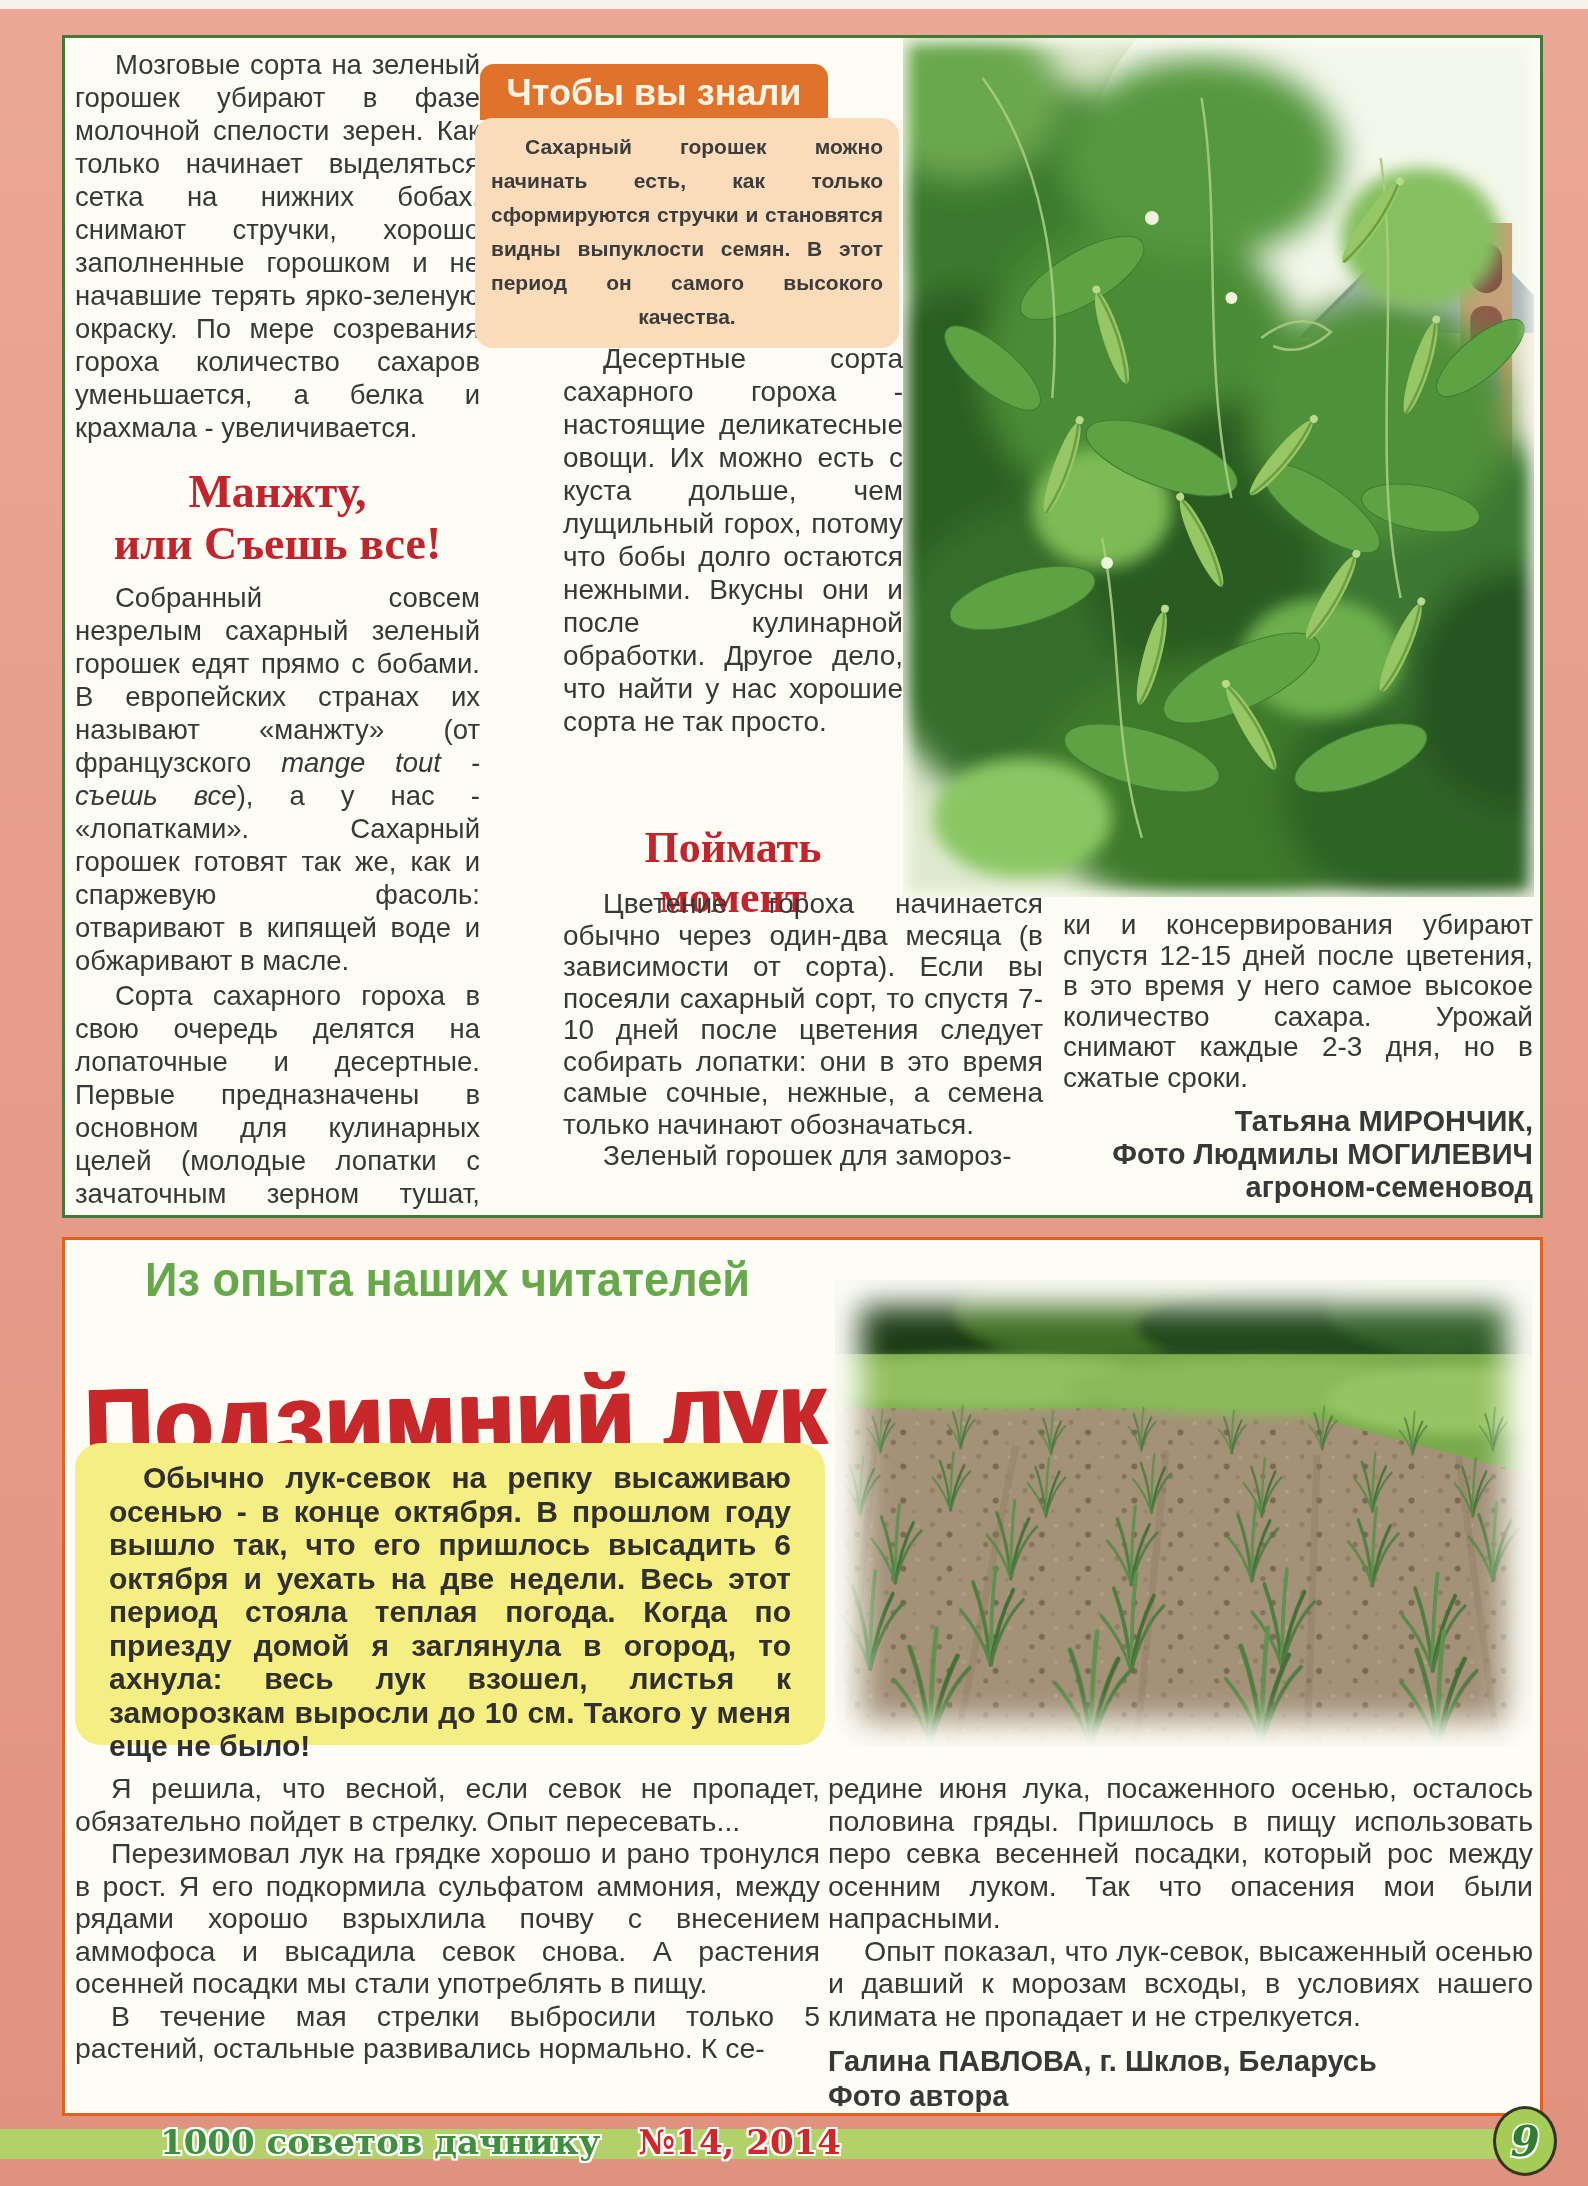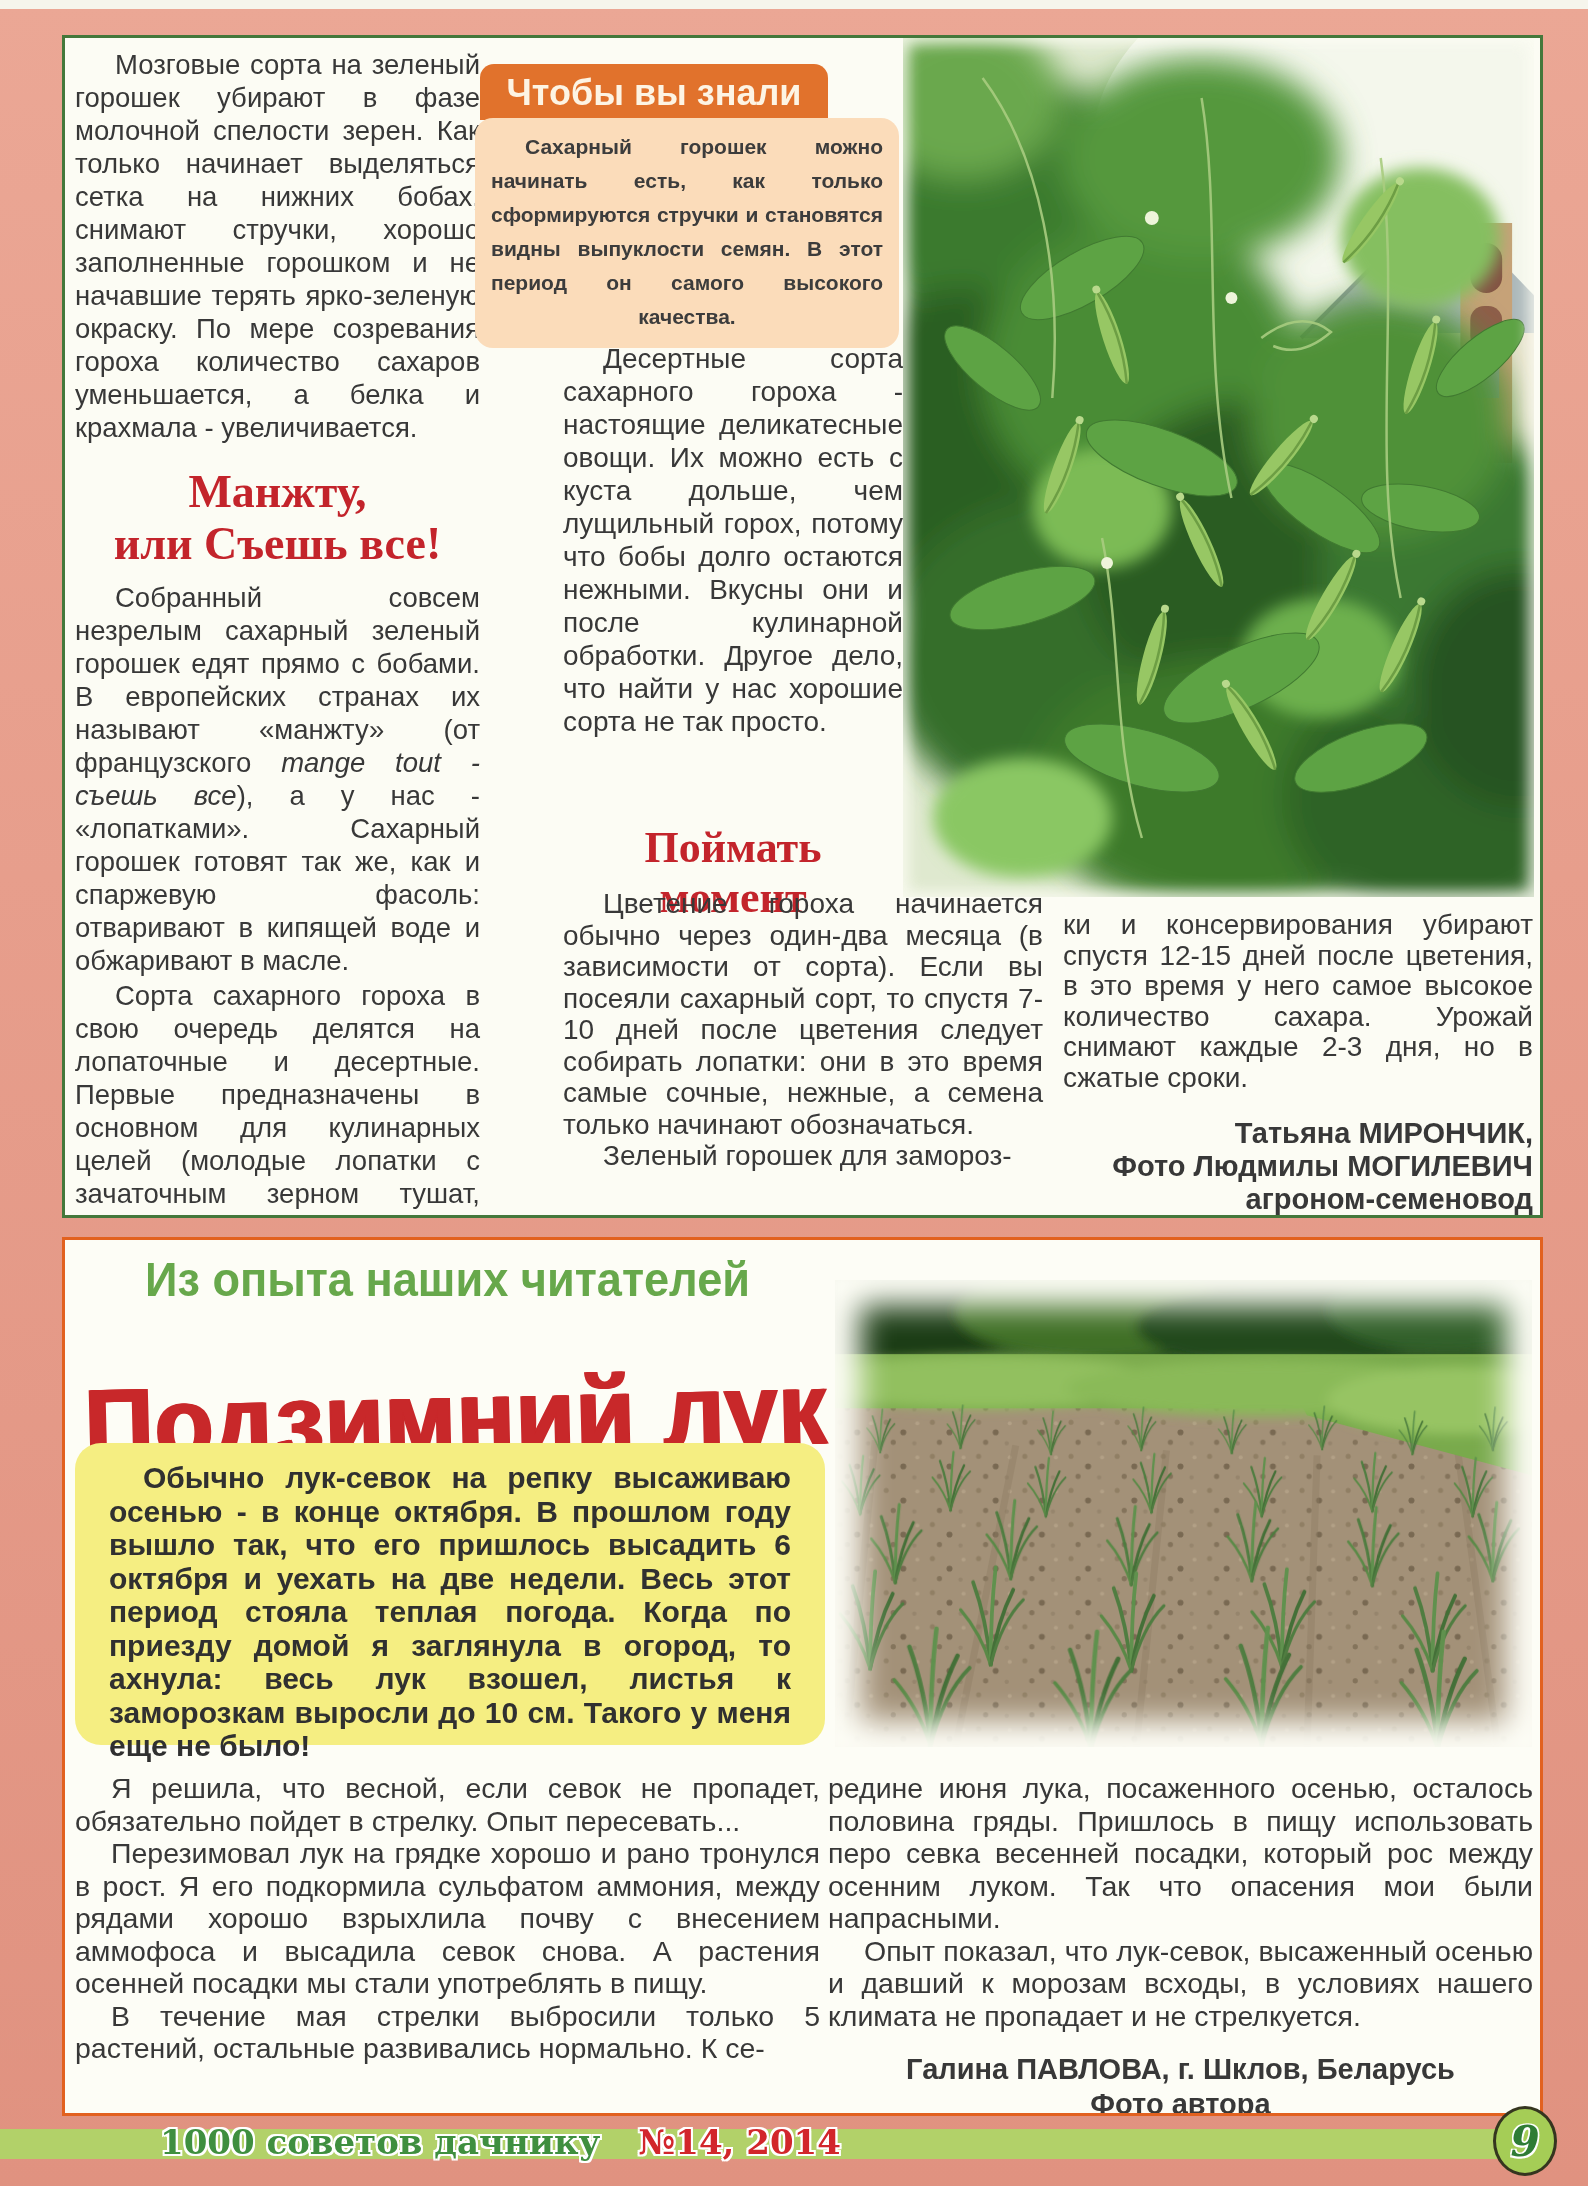--- a/index.html
+++ b/index.html
@@ -28,21 +28,21 @@
   .know-box{position:absolute;left:410px;top:10px;width:424px;margin-top:16px;}
   .know-head{width:348px;height:56px;margin-left:5px;background:#e1722c;border-radius:14px 14px 0 0;
              color:#fdf4e4;font-weight:bold;font-size:36px;line-height:58px;text-align:center;}
   .know-body{background:#fbdcba;border-radius:18px;padding:12px 16px 14px;margin-top:-2px;
              font-weight:bold;font-size:21px;line-height:34px;color:#3c3c3c;
              text-align:justify;text-align-last:center;text-indent:34px;}
   .col-mid{position:absolute;left:498px;top:304px;width:340px;}
   .h-poimat{position:absolute;left:498px;top:748px;width:340px;font-size:44px;line-height:1.14;}
   .mid-cont{position:absolute;left:498px;top:850px;width:480px;}
   .right-cont{position:absolute;left:998px;top:872px;width:470px;}
-  .credits{margin-top:24px;font-size:29px;line-height:33px;font-weight:bold;text-align:right;}
+  .credits{margin-top:12px;font-size:29px;line-height:33px;font-weight:bold;text-align:right;}
 
   .photo{position:absolute;overflow:hidden;}
   .photo svg{display:block;width:100%;height:100%;}
   .photo-peas{left:838px;top:0;width:631px;height:859px;}
   .photo-peas::after{content:"";position:absolute;inset:0;box-shadow:inset 0 0 14px 6px rgba(252,252,244,.8);pointer-events:none;}
   .photo-onion{left:770px;top:40px;width:697px;height:467px;}
   .photo-onion::after{content:"";position:absolute;inset:0;box-shadow:inset 0 0 30px 26px #fdfdf6;pointer-events:none;}
 
   
   .kicker{position:absolute;left:10px;top:12px;width:745px;text-align:center;
@@ -50,21 +50,21 @@
   .onion-title{position:absolute;left:6px;top:58px;width:770px;text-align:center;
           font-weight:bold;color:#c8282a;font-size:96px;letter-spacing:1px;
           transform:rotate(-1.4deg) scaleY(1.08);
           text-shadow:1.5px 0 0 #c8282a,-1.5px 0 0 #c8282a;}
   .lead-box{position:absolute;left:10px;top:203px;width:750px;height:302px;box-sizing:border-box;
           background:#f5ee82;border-radius:26px;padding:18px 34px;
           font-weight:bold;font-size:30px;line-height:33.5px;color:#303030;text-align:justify;text-indent:34px;}
   .bot-left{position:absolute;left:10px;top:532px;width:745px;}
   .bot-right{position:absolute;left:763px;top:532px;width:705px;}
   .p-bot{font-size:28.5px;line-height:32.5px;text-align:justify;text-indent:36px;}
-  .credits-bot{font-size:29px;font-weight:bold;text-align:center;line-height:35px;margin-top:20px;}
+  .credits-bot{font-size:29px;font-weight:bold;text-align:left;line-height:35px;margin-top:12px;}
 
   
   .footer-bar{position:absolute;left:0;top:2129px;width:1502px;height:30px;background:#b2d169;}
   .footer-text{position:absolute;left:160px;top:2122px;font-family:"DejaVu Serif",serif;
           font-weight:bold;font-size:34px;
           text-shadow:2px 2px 0 #fff,-2px -2px 0 #fff,2px -2px 0 #fff,-2px 2px 0 #fff,2px 0 0 #fff,-2px 0 0 #fff,0 2px 0 #fff,0 -2px 0 #fff;}
   .footer-mag{color:#3f8f3f;}
   .footer-issue{color:#d2262b;margin-left:38px;}
   .page-circle{position:absolute;left:1493px;top:2106px;width:64px;height:70px;border-radius:50%;
           background:#a5cd56;border:3px solid #35351f;box-sizing:border-box;

